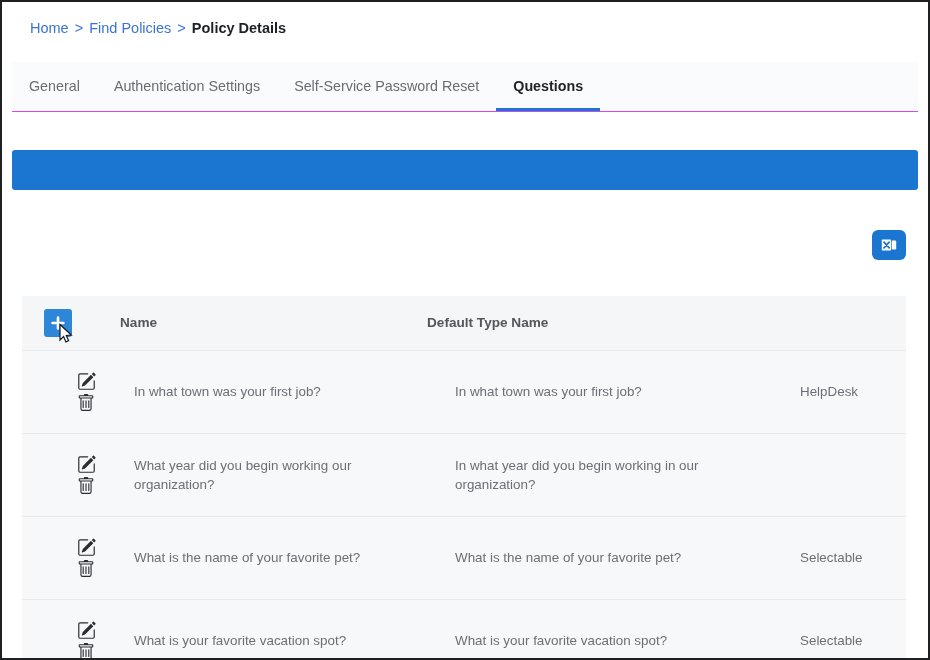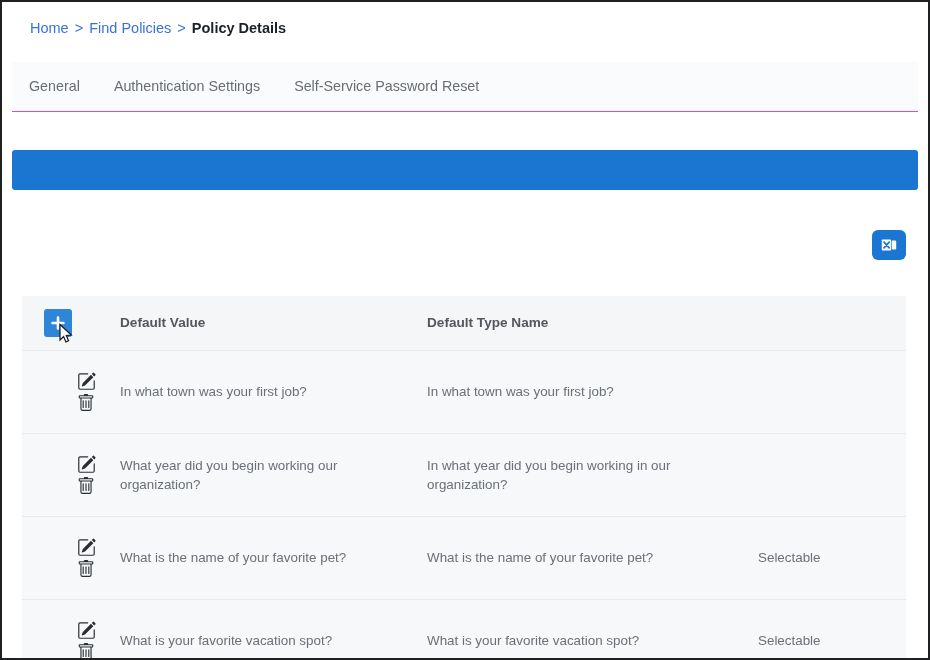--- a/index.html
+++ b/index.html
@@ -35,21 +35,21 @@
     background:#1b76d2; border:none; border-radius:6px; cursor:pointer;
     padding:0; line-height:0; text-align:center;
   }
   
   .qtable { margin:36px 12px 0 10px; font-size:13.4px; }
   .trow {
     display:grid; grid-template-columns:98px 307px 331px 1fr;
     background:#f7f8fa; align-items:center;
   }
   .trow.header { height:54px; background:#f5f6f8; }
-  .trow.body { height:83px; border-top:1px solid #e9eaec; }
+  .trow.body { height:83px; border-top:1px solid #e9eaec;gap:14px; }
   .cell { padding-right:28px; color:#6b7076; line-height:1.45; }
   .hcell { color:#53575c; font-weight:bold; font-size:13.6px; }
   .actions-cell { padding-left:30px; display:flex; flex-direction:column; gap:3px; }
   .icon-btn { background:none; border:none; padding:0; cursor:pointer; line-height:0; }
   .addwrap { position:relative; padding-left:22px; }
   .add-btn {
     width:28px; height:28px; background:#2e86d8; border:none; border-radius:3px;
     cursor:pointer; padding:0; line-height:0;
   }
   .cursor-overlay { position:absolute; left:34px; top:14px; pointer-events:none; }
@@ -60,20 +60,21 @@
 <div class="screen">
 
   <div class="breadcrumb">
     <a>Home</a><span class="crumb-sep">&gt;</span><a>Find Policies</a><span class="crumb-sep">&gt;</span><span class="crumb-current">Policy Details</span>
   </div>
 
   <div class="tabbar">
     <div class="tab">General</div>
     <div class="tab">Authentication Settings</div>
     <div class="tab">Self-Service Password Reset</div>
+    <div class="tab active"><span>Questions</span><span class="tab-underline"></span></div>
   </div>
 
   <div class="banner"></div>
 
   <div class="card">
 
     <button class="excel-btn" title="Export to Excel">
       <svg width="20" height="20" viewBox="0 0 20 20">
         <rect x="12.6" y="5.6" width="4.6" height="9" rx="0.8" fill="#ffffff"></rect>
         <rect x="2.6" y="4.4" width="9.6" height="11.2" rx="0.8" fill="#1b76d2"></rect>
@@ -90,41 +91,42 @@
             <svg width="16" height="16" viewBox="0 0 16 16">
               <path d="M8 2.6 V13.4 M2.6 8 H13.4" stroke="#ffffff" stroke-width="2.6" stroke-linecap="round"></path>
             </svg>
           </button>
           <span class="cursor-overlay">
             <svg width="20" height="22" viewBox="0 0 20 22">
               <path d="M4 1.5 L4 17 L7.6 13.6 L9.9 18.9 L12.6 17.7 L10.3 12.5 L15.3 12.1 Z" fill="#ffffff" stroke="#1a1a1a" stroke-width="1.2"></path>
             </svg>
           </span>
         </div>
-        <div class="cell hcell">Default Value</div>
+        <div class="cell hcell">Name</div>
         <div class="cell hcell">Default Type Name</div>
       </div>
 
       <div class="trow body">
         <div class="actions-cell">
           <button class="icon-btn">
             <svg width="19" height="19" viewBox="0 0 16 16" fill="#2a2e33">
               <path d="M15.502 1.94a.5.5 0 0 1 0 .706L14.459 3.69l-2-2L13.502.646a.5.5 0 0 1 .707 0l1.293 1.293zm-1.75 2.456-2-2L4.939 9.21a.5.5 0 0 0-.121.196l-.805 2.414a.25.25 0 0 0 .316.316l2.414-.805a.5.5 0 0 0 .196-.12l6.813-6.814z"></path>
               <path fill-rule="evenodd" d="M1 13.5A1.5 1.5 0 0 0 2.5 15h11a1.5 1.5 0 0 0 1.5-1.5v-6a.5.5 0 0 0-1 0v6a.5.5 0 0 1-.5.5h-11a.5.5 0 0 1-.5-.5v-11a.5.5 0 0 1 .5-.5H9a.5.5 0 0 0 0-1H2.5A1.5 1.5 0 0 0 1 2.5v11z"></path>
             </svg>
           </button>
           <button class="icon-btn">
             <svg width="18" height="18" viewBox="0 0 16 16" fill="#2a2e33">
               <path d="M5.5 5.5A.5.5 0 0 1 6 6v6a.5.5 0 0 1-1 0V6a.5.5 0 0 1 .5-.5zm2.5 0a.5.5 0 0 1 .5.5v6a.5.5 0 0 1-1 0V6a.5.5 0 0 1 .5-.5zm3 .5a.5.5 0 0 0-1 0v6a.5.5 0 0 0 1 0V6z"></path>
               <path fill-rule="evenodd" d="M14.5 3a1 1 0 0 1-1 1H13v9a2 2 0 0 1-2 2H5a2 2 0 0 1-2-2V4h-.5a1 1 0 0 1-1-1V2a1 1 0 0 1 1-1H6a1 1 0 0 1 1-1h2a1 1 0 0 1 1 1h3.5a1 1 0 0 1 1 1v1zM4.118 4 4 4.059V13a1 1 0 0 0 1 1h6a1 1 0 0 0 1-1V4.059L11.882 4H4.118zM2.5 3V2h11v1h-11z"></path>
             </svg>
           </button>
         </div>
         <div class="cell">In what town was your first job?</div>
         <div class="cell">In what town was your first job?</div>
+        <div class="cell">HelpDesk</div>
       </div>
 
       <div class="trow body">
         <div class="actions-cell">
           <button class="icon-btn">
             <svg width="19" height="19" viewBox="0 0 16 16" fill="#2a2e33">
               <path d="M15.502 1.94a.5.5 0 0 1 0 .706L14.459 3.69l-2-2L13.502.646a.5.5 0 0 1 .707 0l1.293 1.293zm-1.75 2.456-2-2L4.939 9.21a.5.5 0 0 0-.121.196l-.805 2.414a.25.25 0 0 0 .316.316l2.414-.805a.5.5 0 0 0 .196-.12l6.813-6.814z"></path>
               <path fill-rule="evenodd" d="M1 13.5A1.5 1.5 0 0 0 2.5 15h11a1.5 1.5 0 0 0 1.5-1.5v-6a.5.5 0 0 0-1 0v6a.5.5 0 0 1-.5.5h-11a.5.5 0 0 1-.5-.5v-11a.5.5 0 0 1 .5-.5H9a.5.5 0 0 0 0-1H2.5A1.5 1.5 0 0 0 1 2.5v11z"></path>
             </svg>
           </button>

